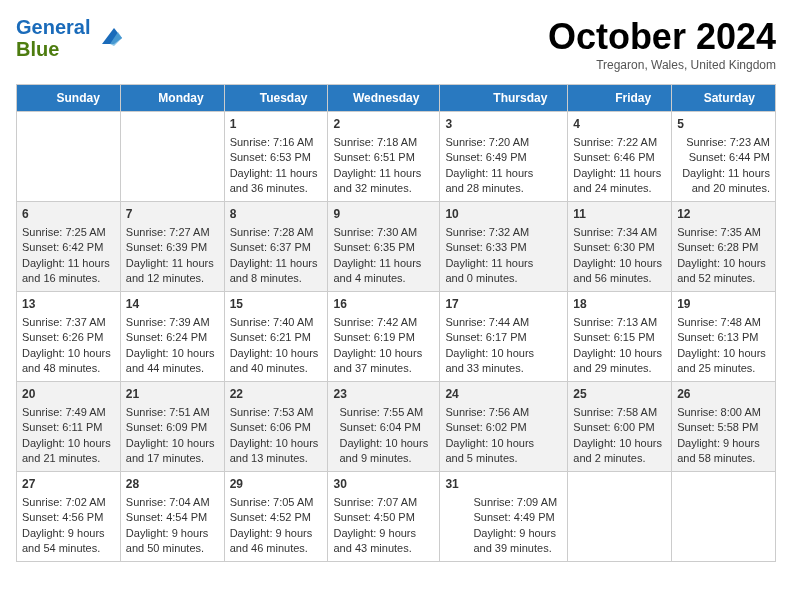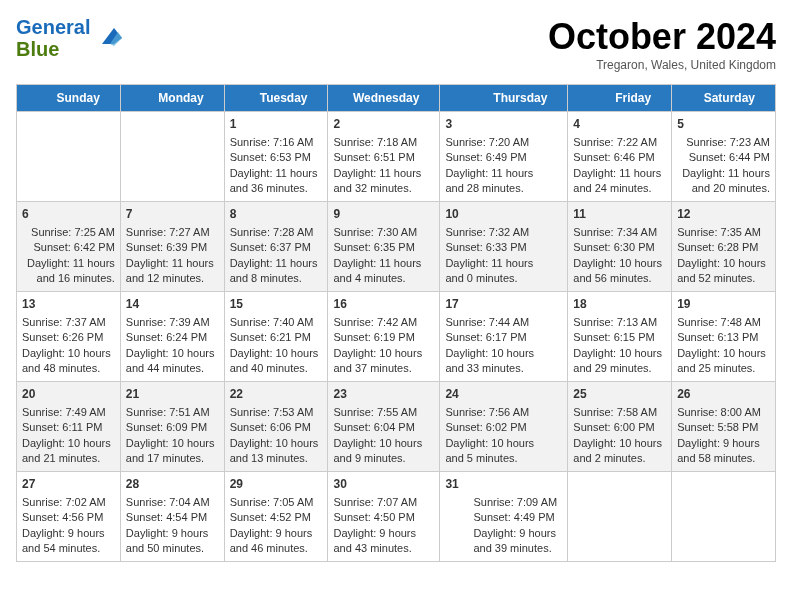--- a/index.html
+++ b/index.html
@@ -156,21 +156,21 @@
           <span class="day-num">5</span>
           <div class="day-info" style="white-space: pre-line; text-align: right;">Sunrise: 7:23 AM
 Sunset: 6:44 PM
 Daylight: 11 hours
 and 20 minutes.</div>
         </td>
       </tr>
       <tr>
         <td>
           <span class="day-num">6</span>
-          <div class="day-info" style="white-space: pre-line; text-align: right;">Sunrise: 7:25 AM
+          <div class="day-info" style="white-space: pre-line;">Sunrise: 7:25 AM
 Sunset: 6:42 PM
 Daylight: 11 hours
 and 16 minutes.</div>
         </td>
         <td>
           <span class="day-num">7</span>
           <div class="day-info" style="white-space: pre-line;">Sunrise: 7:27 AM
 Sunset: 6:39 PM
 Daylight: 11 hours
 and 12 minutes.</div>
@@ -279,21 +279,21 @@
         </td>
         <td>
           <span class="day-num">22</span>
           <div class="day-info" style="white-space: pre-line;">Sunrise: 7:53 AM
 Sunset: 6:06 PM
 Daylight: 10 hours
 and 13 minutes.</div>
         </td>
         <td>
           <span class="day-num">23</span>
-          <div class="day-info" style="white-space: pre-line;">Sunrise: 7:55 AM
+          <div class="day-info" style="white-space: pre-line; margin-left: 6px;">Sunrise: 7:55 AM
 Sunset: 6:04 PM
 Daylight: 10 hours
 and 9 minutes.</div>
         </td>
         <td>
           <span class="day-num">24</span>
           <div class="day-info" style="white-space: pre-line;">Sunrise: 7:56 AM
 Sunset: 6:02 PM
 Daylight: 10 hours
 and 5 minutes.</div>

